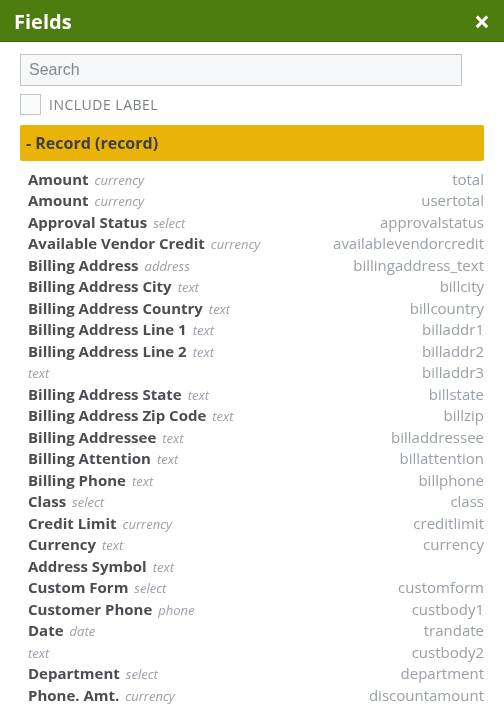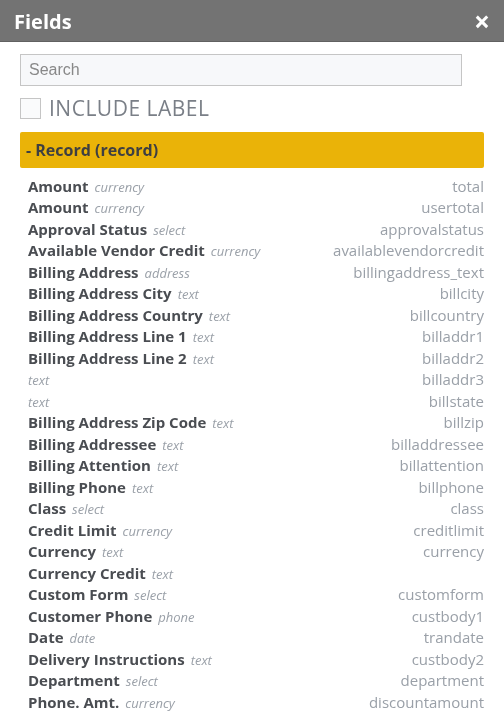--- a/index.html
+++ b/index.html
@@ -1,21 +1,21 @@
 <!DOCTYPE html>
 <html><head>
 <meta charset="utf-8">
 <style>
   * { margin: 0; padding: 0; box-sizing: border-box; }
   html, body { width: 504px; height: 711px; font-family: "Open Sans", "Helvetica Neue", Arial, sans-serif; background: #fff; overflow: hidden; }
 
   .panel { width: 504px; height: 711px; display: flex; flex-direction: column; }
 
   .titlebar {
-    background: #737373;
+    background: #4d7c0f;
     color: #fff;
     height: 42px;
     display: flex;
     align-items: center;
     padding: 0 14px;
     box-shadow: inset 0 -1px 0 rgba(0,0,0,.15);
   }
   .titlebar-title { font-weight: 700; font-size: 20px; flex: 1; }
   .close-x { font-size: 28px; font-weight: 700; line-height: 1; cursor: pointer; }
 
@@ -36,21 +36,21 @@
     padding: 4px 20px 10px 20px;
     gap: 8px;
   }
   .chk {
     width: 21px; height: 21px;
     border: 1px solid #c5c5c5;
     background: #fafbfc;
     cursor: pointer;
   }
   .include-label {
-    color: #7a7f87; letter-spacing: .5px; font-size: 21px;
+    color: #7a7f87; letter-spacing: .5px; font-size: 14px;
   }
 
   .group-header {
     margin: 0 20px;
     background: #eab308;
     color: #3e3f42;
     font-weight: 700;
     font-size: 16px;
     padding: 7px 6px;
     border-radius: 2px;
@@ -150,20 +150,21 @@
         <span class="type">text</span>
         <span class="spacer"></span>
         <span class="id">billaddr2</span>
       </div>
       <div class="row">
         <span class="type">text</span>
         <span class="spacer"></span>
         <span class="id">billaddr3</span>
       </div>
       <div class="row">
+        <span class="label">Billing Address State</span>
         <span class="type">text</span>
         <span class="spacer"></span>
         <span class="id">billstate</span>
       </div>
       <div class="row">
         <span class="label">Billing Address Zip Code</span>
         <span class="type">text</span>
         <span class="spacer"></span>
         <span class="id">billzip</span>
       </div>
@@ -197,21 +198,21 @@
         <span class="spacer"></span>
         <span class="id">creditlimit</span>
       </div>
       <div class="row">
         <span class="label">Currency</span>
         <span class="type">text</span>
         <span class="spacer"></span>
         <span class="id">currency</span>
       </div>
       <div class="row">
-        <span class="label">Currency Credit</span>
+        <span class="label">Address Symbol</span>
         <span class="type">text</span>
         <span class="spacer"></span>
       </div>
       <div class="row">
         <span class="label">Custom Form</span>
         <span class="type">select</span>
         <span class="spacer"></span>
         <span class="id">customform</span>
       </div>
       <div class="row">
@@ -220,21 +221,20 @@
         <span class="spacer"></span>
         <span class="id">custbody1</span>
       </div>
       <div class="row">
         <span class="label">Date</span>
         <span class="type">date</span>
         <span class="spacer"></span>
         <span class="id">trandate</span>
       </div>
       <div class="row">
-        <span class="label">Delivery Instructions</span>
         <span class="type">text</span>
         <span class="spacer"></span>
         <span class="id">custbody2</span>
       </div>
       <div class="row">
         <span class="label">Department</span>
         <span class="type">select</span>
         <span class="spacer"></span>
         <span class="id">department</span>
       </div>

